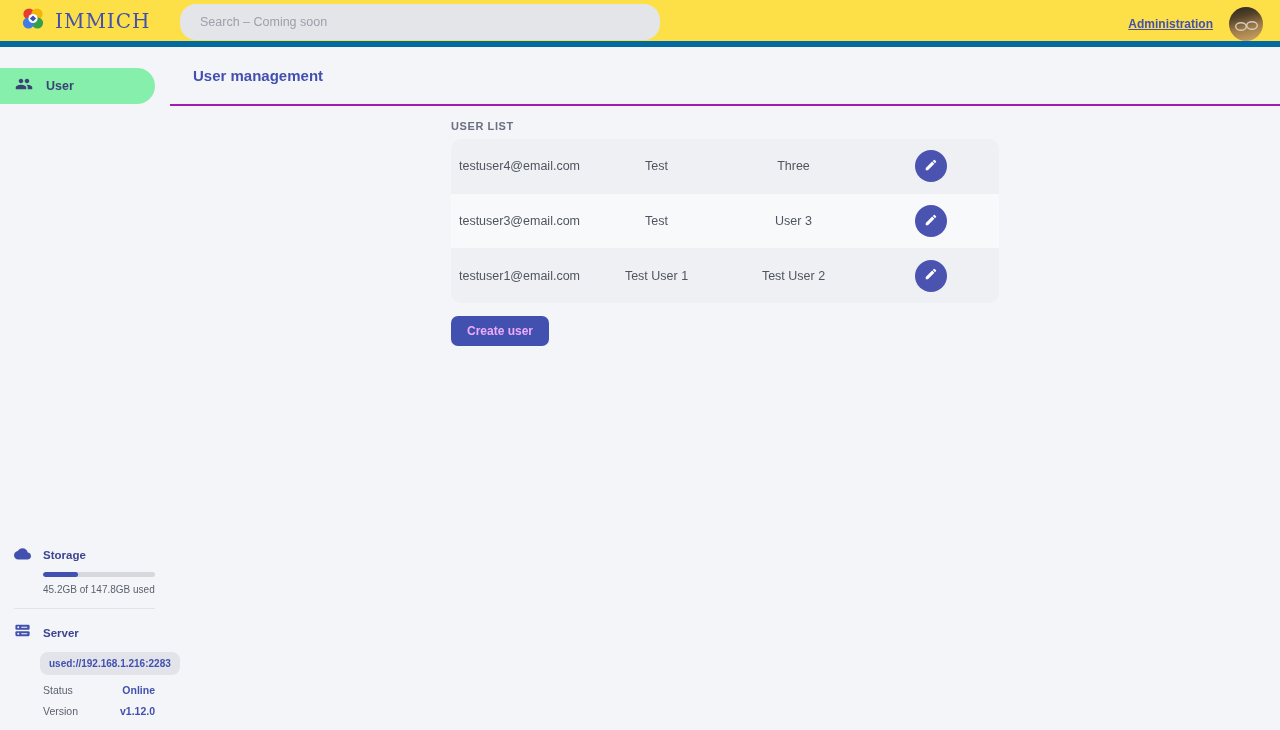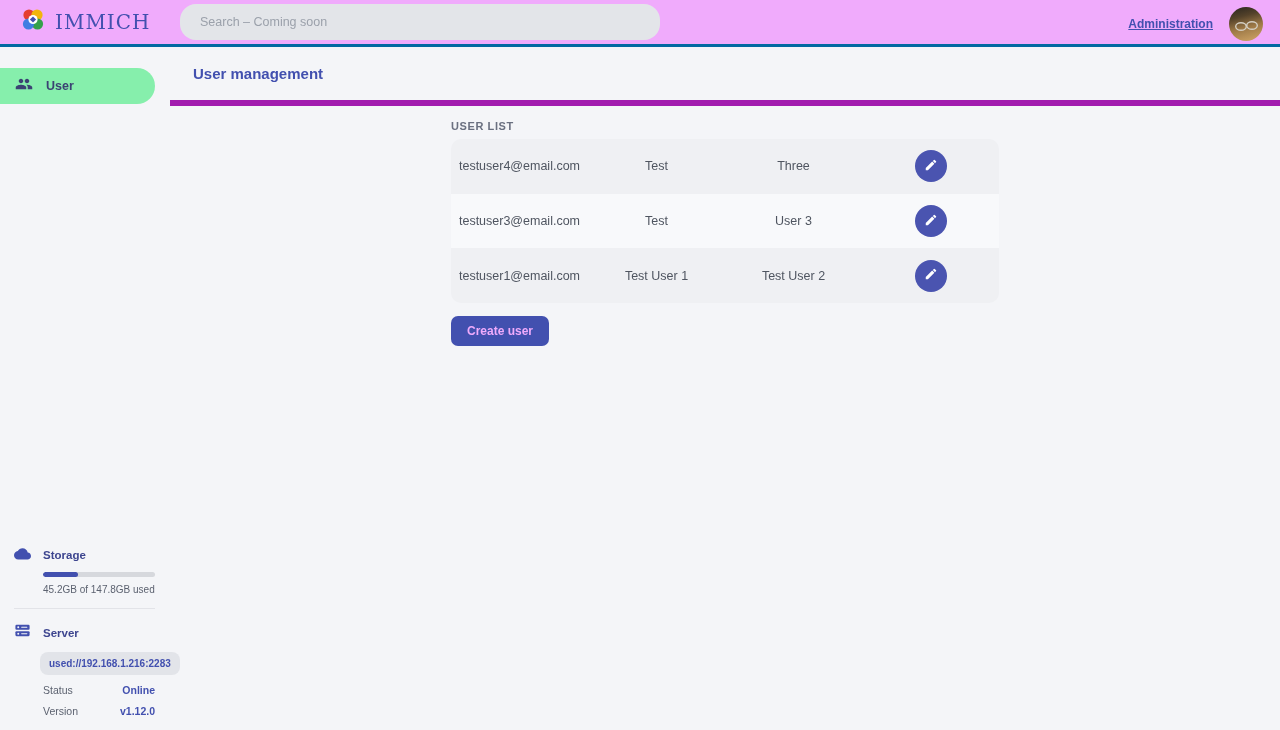--- a/index.html
+++ b/index.html
@@ -7,22 +7,22 @@
   body {
     font-family: "Liberation Sans", sans-serif;
     background: #f4f5f8;
     color: #4f5560;
   }
 
   
   .header {
     position: relative;
     height: 47px;
-    background: #f0abfc;
-    border-bottom: 3px solid #0369a1;
+    background: #fde047;
+    border-bottom: 6px solid #0369a1;
     display: flex;
     align-items: center;
   }
   .logo-group { display: flex; align-items: center; gap: 9px; padding-left: 20px; }
   .logo-word {
     font-family: "DejaVu Serif", serif;
     font-size: 20px;
     letter-spacing: 1px;
     color: #4250af;
     font-weight: 500;
@@ -113,21 +113,21 @@
     font-size: 10.5px;
   }
   .kv-label { color: #5c6270; }
   .kv-value { color: #4250af; font-weight: 700; }
 
   
   .title-bar {
     height: 59px;
     display: flex; align-items: center;
     padding-left: 23px;
-    border-bottom: 6px solid #a21caf;
+    border-bottom: 2px solid #a21caf;
   }
   .page-title { font-size: 15px; font-weight: 600; color: #4250af; }
 
   .content { width: 548px; margin: 0 auto; padding-top: 14px; }
   .section-label {
     font-size: 11px;
     font-weight: 600;
     letter-spacing: 0.6px;
     color: #6a7080;
   }

